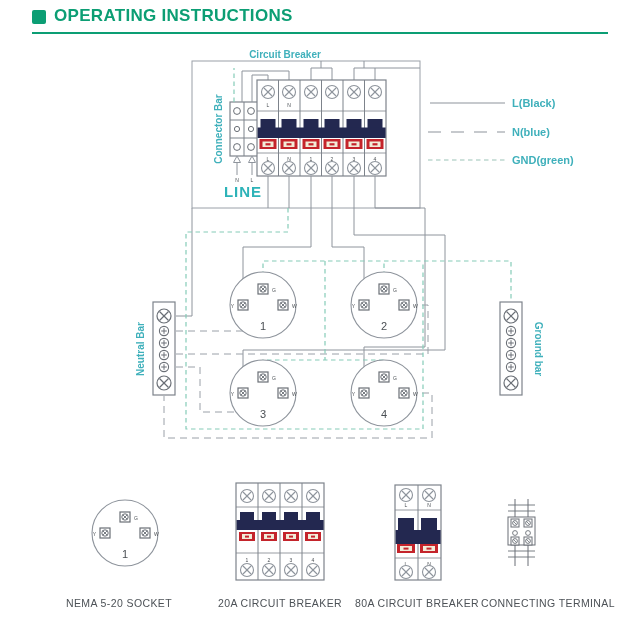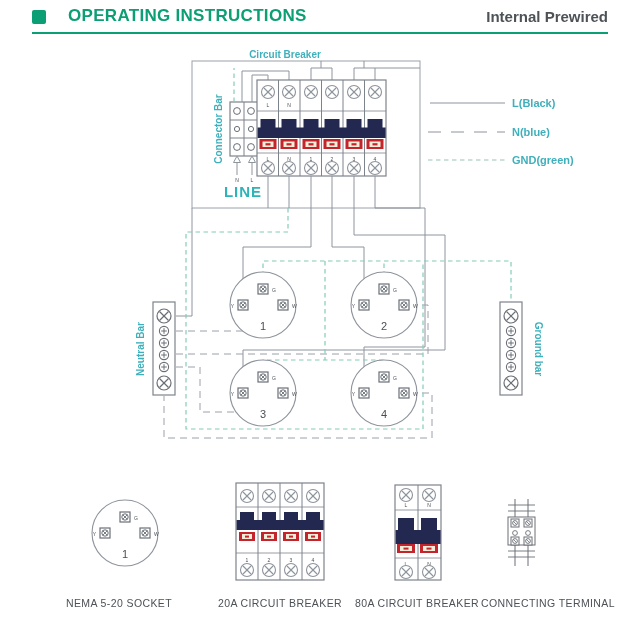--- a/index.html
+++ b/index.html
@@ -1,37 +1,36 @@
 <!DOCTYPE html>
 <html><head>
 <meta charset="utf-8">
 <style>
   html,body{margin:0;padding:0;background:#ffffff;}
   .page{position:relative;width:640px;height:640px;background:#fff;overflow:hidden;
         font-family:"Liberation Sans", sans-serif;}
   
   .hdr-square{position:absolute;left:32px;top:10px;width:14px;height:14px;border-radius:2px;}
-  .hdr-title{position:absolute;left:68px;top:6px;font-size:17px;font-weight:bold;letter-spacing:.3px;}
+  .hdr-title{position:absolute;left:54px;top:6px;font-size:17px;font-weight:bold;letter-spacing:.3px;}
   .hdr-sub{position:absolute;right:32px;top:8px;font-size:15px;font-weight:bold;color:#4d5257;}
   .hdr-line{position:absolute;left:32px;top:32px;width:576px;height:2.4px;}
   svg{position:absolute;left:0;top:0;}
   text{font-family:"Liberation Sans", sans-serif;}
   .tl{fill:#3fb0bb;font-weight:bold;}
   .tiny{fill:#4a4f54;font-size:5px;}
   .num{fill:#4a4f54;font-size:11px;}
   .cap{fill:#4d5257;font-size:10.5px;letter-spacing:.4px;}
 </style>
 </head>
 <body>
 
 <div class="page">
 
   <div class="hdr-square" style="background:#0c9e74;"></div>
   <div class="hdr-title" style="color:#0c9e74;">OPERATING INSTRUCTIONS</div>
-  <div class="hdr-sub">Internal Prewired</div>
   <div class="hdr-line" style="background:#0c9e74;"></div>
 
   <svg width="640" height="640" viewBox="0 0 640 640">
     <defs>
       <g id="scrw">
           <circle r="6.5" fill="#fff" stroke="#8e949c" stroke-width="1.1"></circle>
           <line x1="-4" y1="-4" x2="4" y2="4" stroke="#8e949c" stroke-width="1.1"></line>
           <line x1="4" y1="-4" x2="-4" y2="4" stroke="#8e949c" stroke-width="1.1"></line>
         </g>
       <g id="term">

